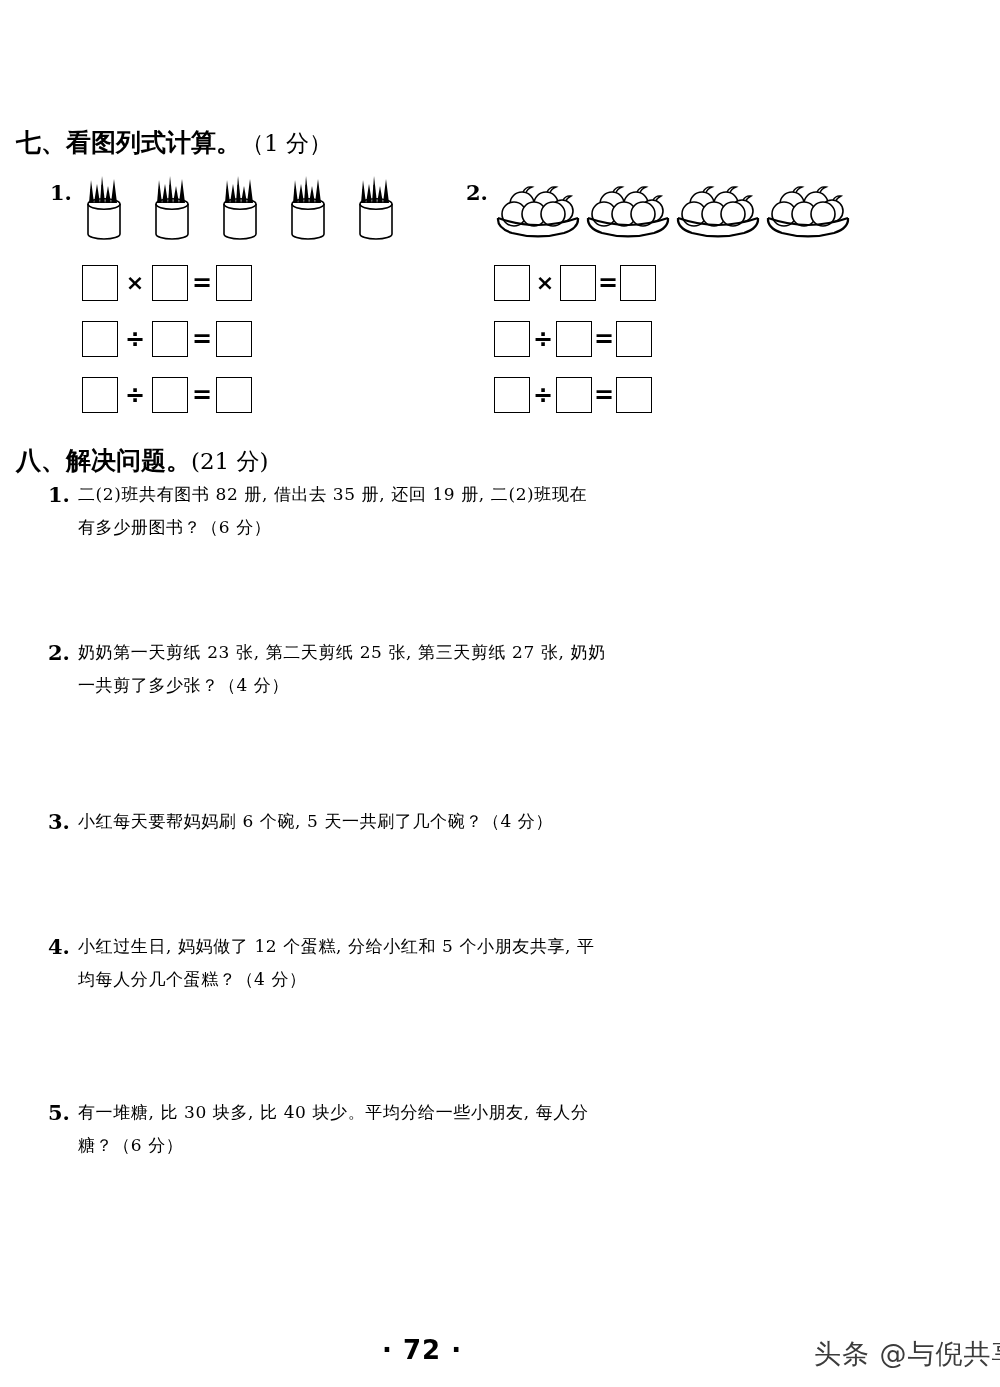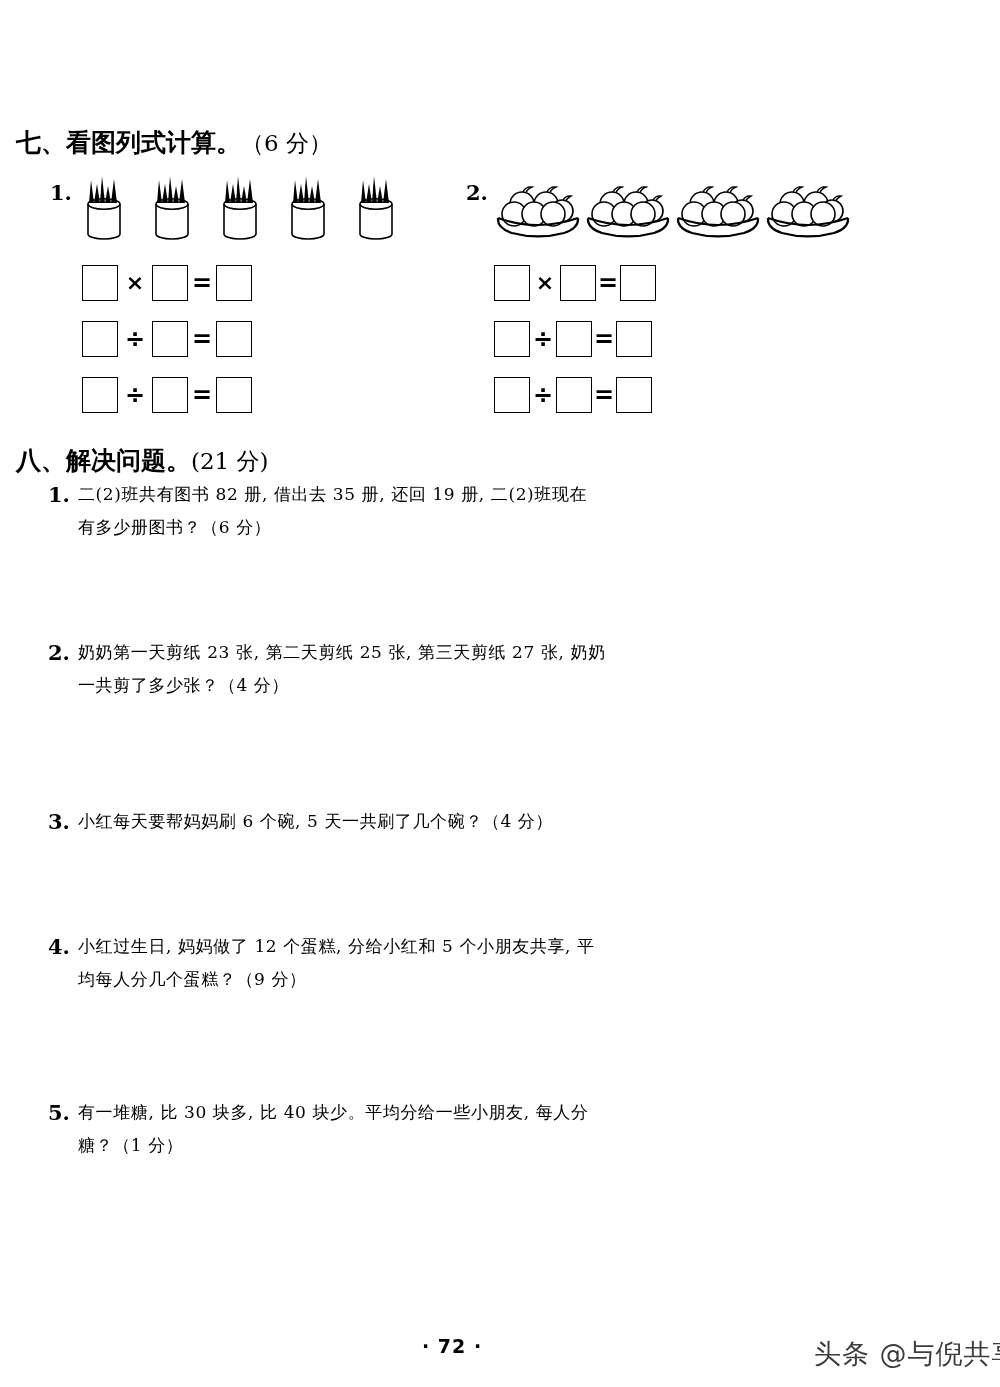--- a/index.html
+++ b/index.html
@@ -108,38 +108,37 @@
     letter-spacing: 0.6px;
     width: 760px;
   }
   .problem .ptext .ln { display: block; white-space: nowrap; }
 
   
   .page-number {
     position: absolute;
     font-family: "DejaVu Sans", "Liberation Sans", sans-serif;
     font-weight: bold;
-    font-size: 19px;
+    font-size: 26px;
     letter-spacing: 1px;
-    margin-left: 40px;
   }
   .watermark {
     position: absolute;
     font-family: "DejaVu Sans", "Liberation Sans", sans-serif;
     font-size: 27px;
     color: #3c3c3c;
     letter-spacing: 1px;
     white-space: nowrap;
   }
 </style>
 </head>
 <body>
 
 <div class="section-heading abs" style="left:16px; top:126px;">
-  <span>七、看图列式计算。</span><span class="score">（6 分）</span>
+  <span>七、看图列式计算。</span><span class="score">（1 分）</span>
 </div>
 
 <div class="pic-group">
 
   <div class="pic-num" style="left:50px; top:180px;">1.</div>
 
   <div class="cup" style="left:78px; top:172px;">
     <svg width="52" height="70" viewBox="0 0 52 70">
       <g fill="none" stroke="#000" stroke-width="1.6">
         <path d="M10,32 L10,62 A16,5 0 0 0 42,62 L42,32"></path>
@@ -400,27 +399,27 @@
   <span class="pnum">3.</span>
   <span class="ptext">
     <span class="ln">小红每天要帮妈妈刷 6 个碗, 5 天一共刷了几个碗？（4 分）</span>
   </span>
 </div>
 
 <div class="problem" style="left:48px; top:930px;">
   <span class="pnum">4.</span>
   <span class="ptext">
     <span class="ln">小红过生日, 妈妈做了 12 个蛋糕, 分给小红和 5 个小朋友共享, 平</span>
-    <span class="ln">均每人分几个蛋糕？（9 分）</span>
+    <span class="ln">均每人分几个蛋糕？（4 分）</span>
   </span>
 </div>
 
 <div class="problem" style="left:48px; top:1096px;">
   <span class="pnum">5.</span>
   <span class="ptext">
     <span class="ln">有一堆糖, 比 30 块多, 比 40 块少。平均分给一些小朋友, 每人分</span>
-    <span class="ln">糖？（1 分）</span>
+    <span class="ln">糖？（6 分）</span>
   </span>
 </div>
 
 <div class="page-number" style="left:382px; top:1335px;">· 72 ·</div>
 
 <div class="watermark" style="left:790px; top:1336px;margin-left:24px;">头条 @与倪共享</div>
 
 </body></html>

